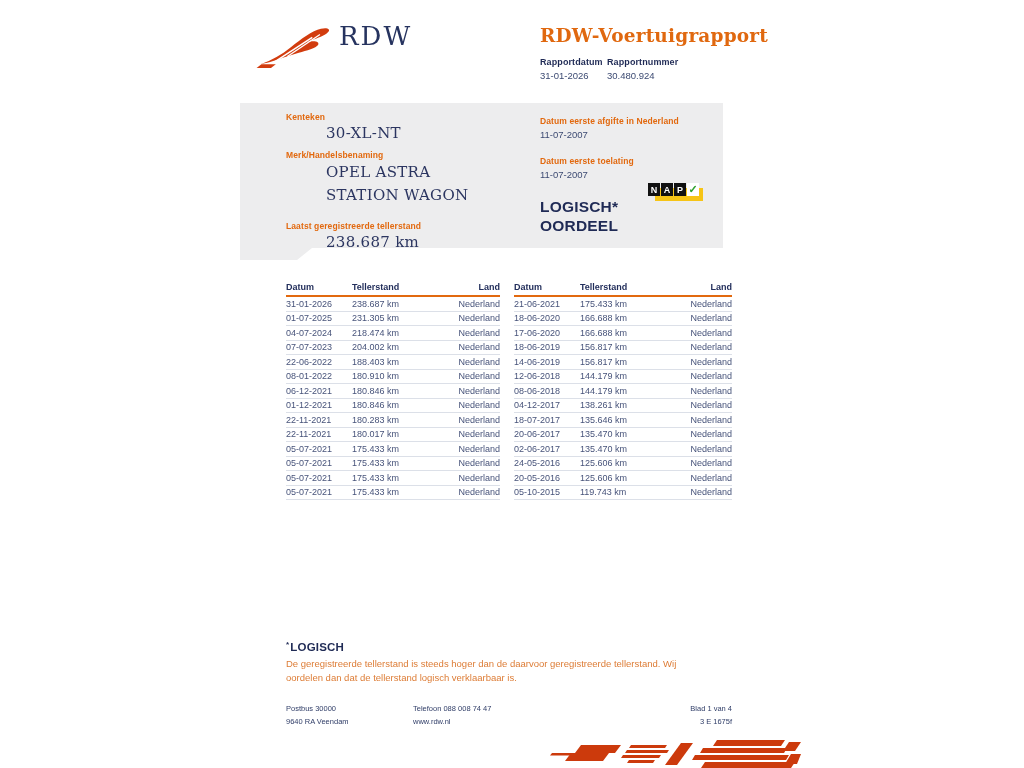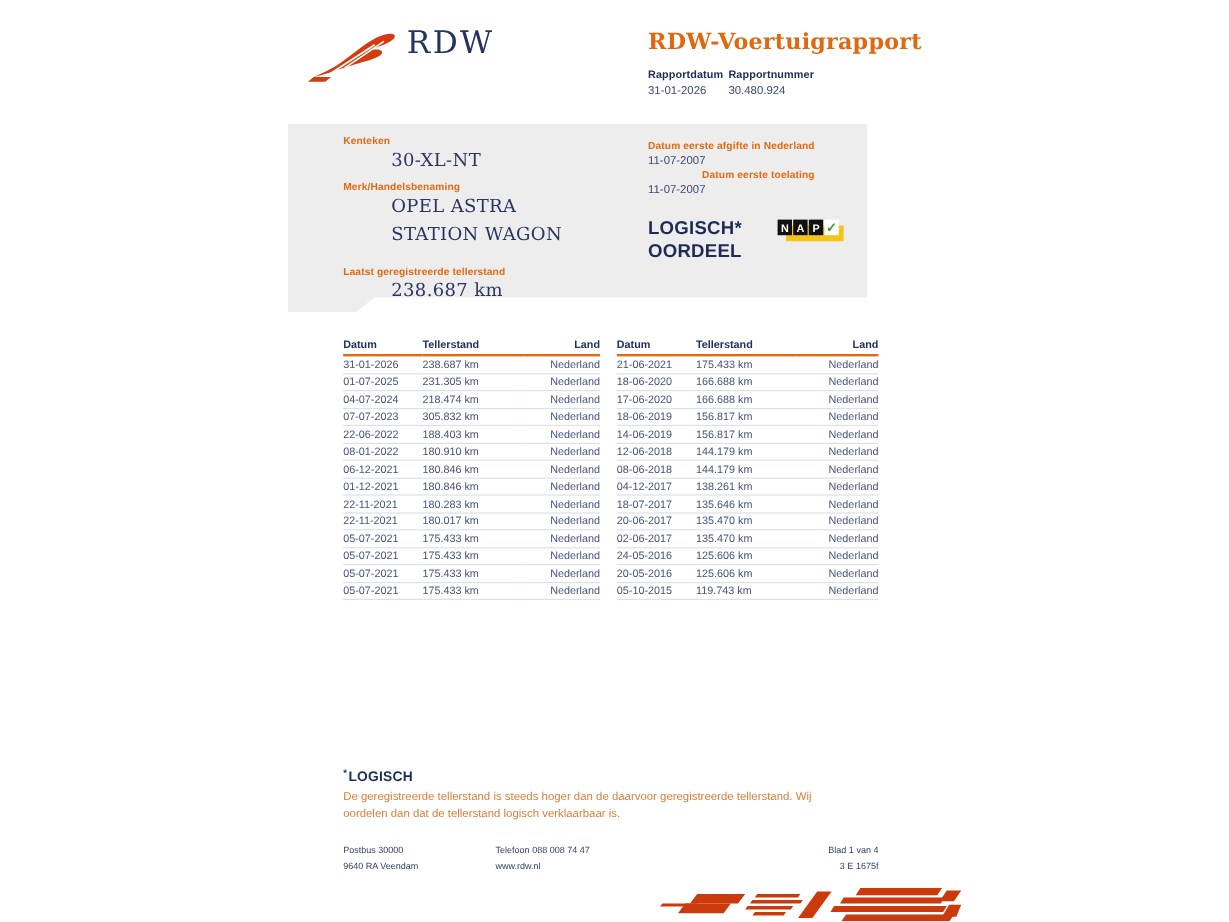--- a/index.html
+++ b/index.html
@@ -38,21 +38,21 @@
   .field-label {
     font-size:8.5px; font-weight:bold; color:#e2690f; letter-spacing:0.1px;
   }
   .field-value-serif {
     font-family:"DejaVu Serif", serif;
     font-size:15px; color:#2b3560; letter-spacing:0.3px; margin-top:2px;margin-left:40px;
   }
   .field-value-serif.two-line { line-height:21px; }
   .field-value-sans { font-size:9.5px; color:#3c4a72; margin-top:3px; }
   .mt8  { margin-top:8px; }
-  .mt10 { margin-top:0;text-align:right; }
+  .mt10 { margin-top:16px; }
   .mt15 { margin-top:15px; }
   .oordeel {
     margin-top:17px; font-size:15.5px; font-weight:bold;
     color:#1f2a55; line-height:19px; letter-spacing:0.2px;
   }
 
   
   .nap-badge { position:absolute; left:408px; top:80px; width:56px; height:19px; }
   .nap-shadow { position:absolute; left:7px; top:5px; width:48px; height:13px; background:#f6c416; }
   .nap-tiles { position:absolute; left:0; top:0; display:flex; gap:1px; }
@@ -180,21 +180,21 @@
             <td>231.305 km</td>
             <td class="land">Nederland</td>
           </tr>
           <tr>
             <td>04-07-2024</td>
             <td>218.474 km</td>
             <td class="land">Nederland</td>
           </tr>
           <tr>
             <td>07-07-2023</td>
-            <td>305.832 km</td>
+            <td>204.002 km</td>
             <td class="land">Nederland</td>
           </tr>
           <tr>
             <td>22-06-2022</td>
             <td>188.403 km</td>
             <td class="land">Nederland</td>
           </tr>
           <tr>
             <td>08-01-2022</td>
             <td>180.910 km</td>

